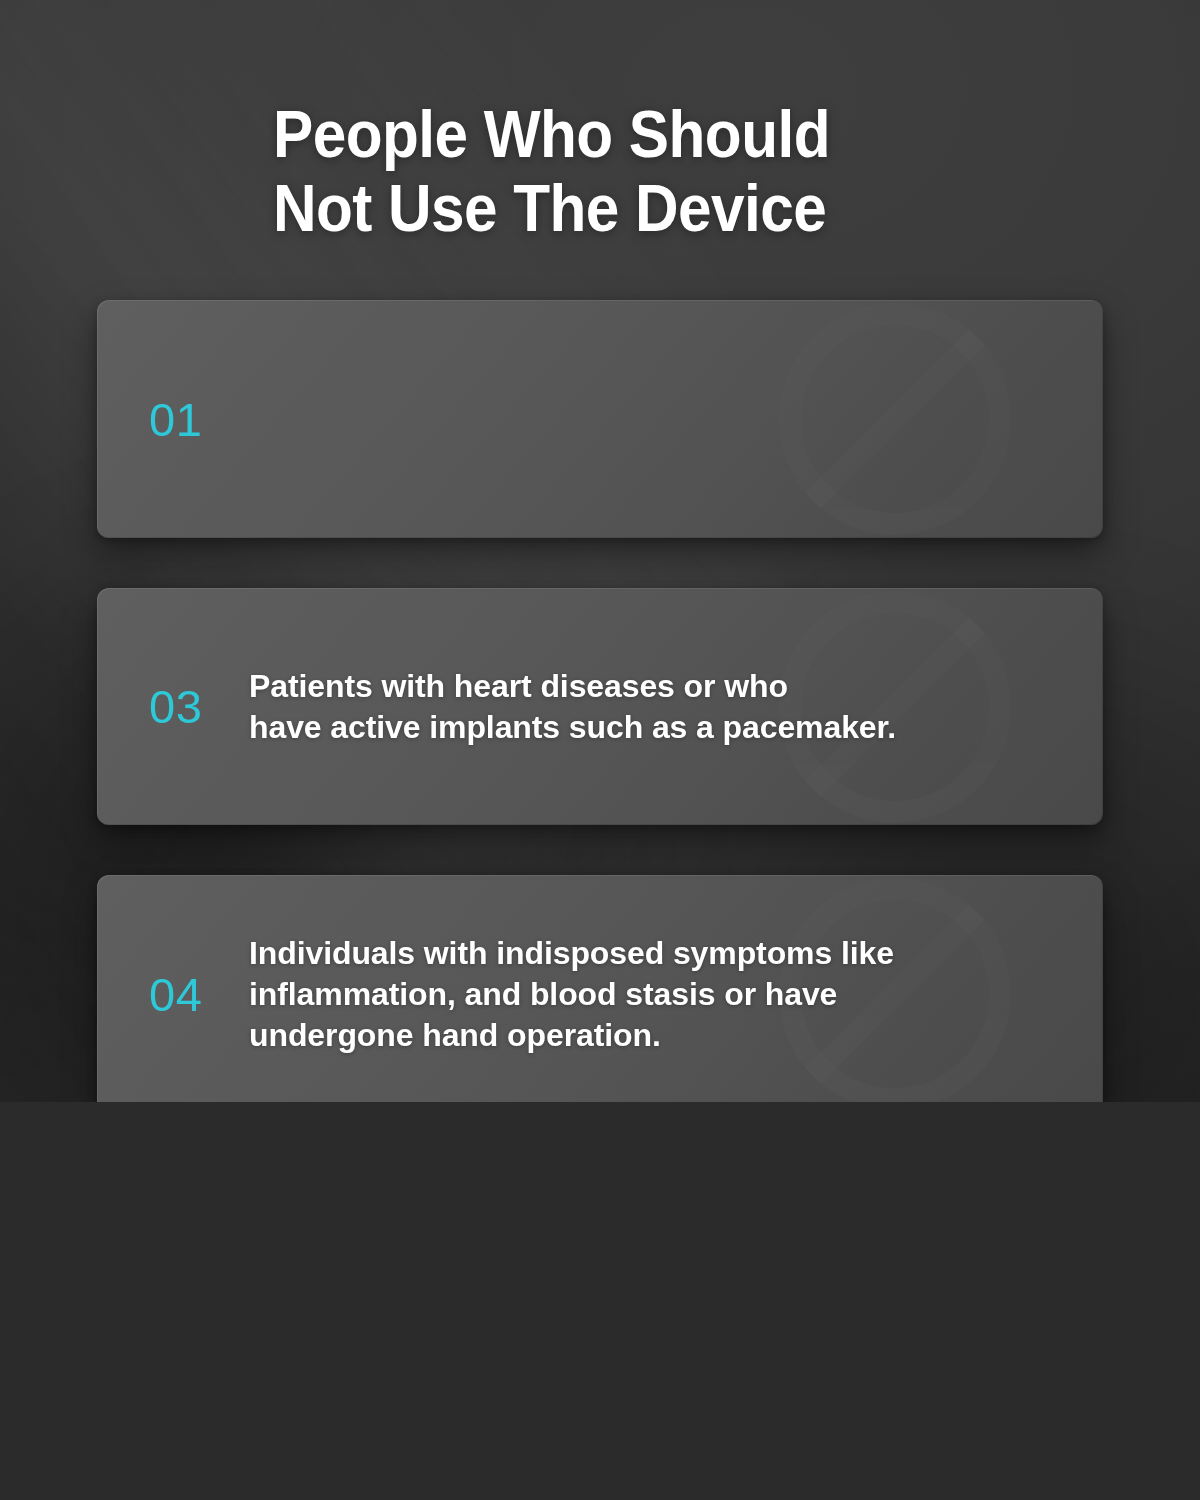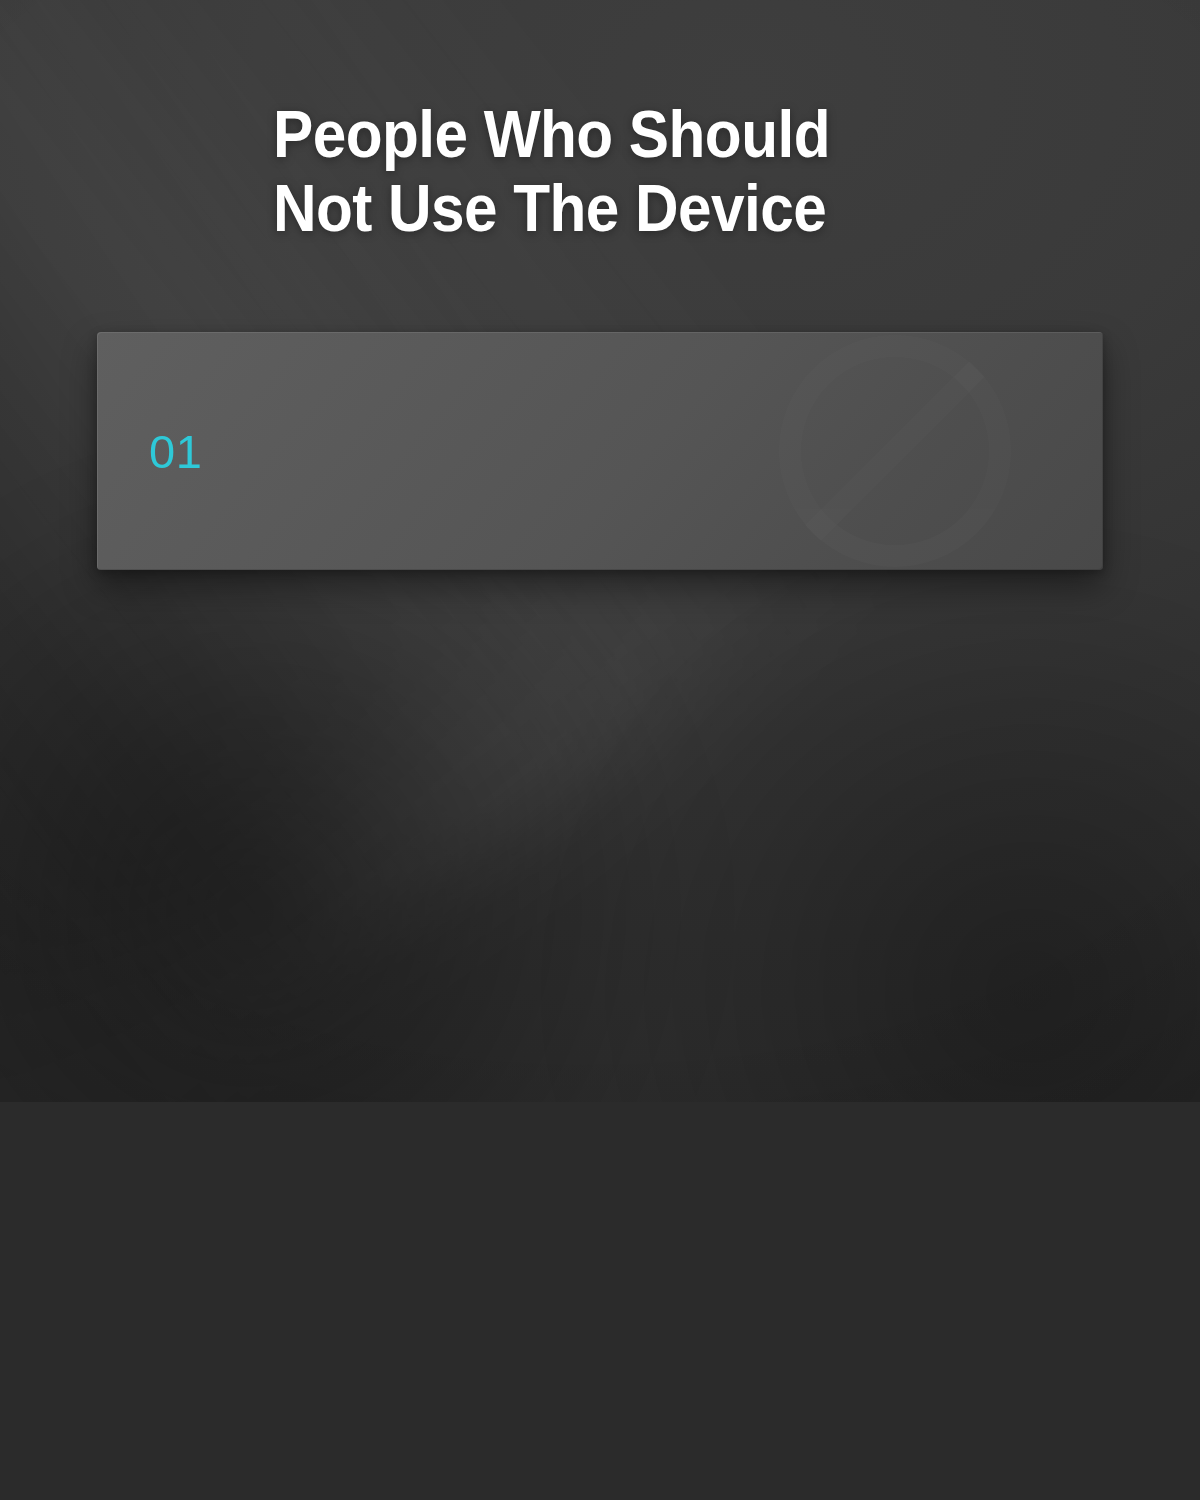--- a/index.html
+++ b/index.html
@@ -104,30 +104,29 @@
   .cards {
     position: absolute;
     left: 97px;
     top: 300px;
     width: 1006px;
   }
 
   .card {
     position: relative;
     width: 1006px;
-    border-radius: 4px;
+    border-radius: 12px;
     overflow: hidden;
     background: linear-gradient(131deg, #5f5f5f 0%, #5a5a5a 28%, #555555 54%, #4e4e4e 78%, #494949 100%);
     box-shadow:
       0 16px 34px rgba(0,0,0,0.40),
       0 3px 10px rgba(0,0,0,0.26),
       inset 1px 1px 0 rgba(255,255,255,0.085),
       inset -1px -1px 0 rgba(0,0,0,0.12);
     margin-bottom: 50px;
-    margin-top: 32px;
   }
   .card:last-child { margin-bottom: 0; }
 
   .card-h-238 { height: 238px; }
   .card-h-240 { height: 240px; }
   .card-h-237 { height: 237px; }
   .card-h-238b { height: 238px; }
 
   
   .watermark {
@@ -212,16 +211,39 @@
       <div class="watermark">
         <span class="ring"></span>
         <span class="slash"></span>
       </div>
       <div class="card-inner">
         <div class="num">01</div>
       </div>
     </div>
 
 
-
+    <div class="card card-h-237">
+      <div class="watermark">
+        <span class="ring"></span>
+        <span class="slash"></span>
+      </div>
+      <div class="card-inner">
+        <div class="num">03</div>
+        <div class="card-text">Patients with heart diseases or who
+have active implants such as a pacemaker.</div>
+      </div>
+    </div>
+
+    <div class="card card-h-238b">
+      <div class="watermark">
+        <span class="ring"></span>
+        <span class="slash"></span>
+      </div>
+      <div class="card-inner">
+        <div class="num">04</div>
+        <div class="card-text">Individuals with indisposed symptoms like
+inflammation, and blood stasis or have
+undergone hand operation.</div>
+      </div>
+    </div>
 
   </div>
 </div>
 
 </body></html>

